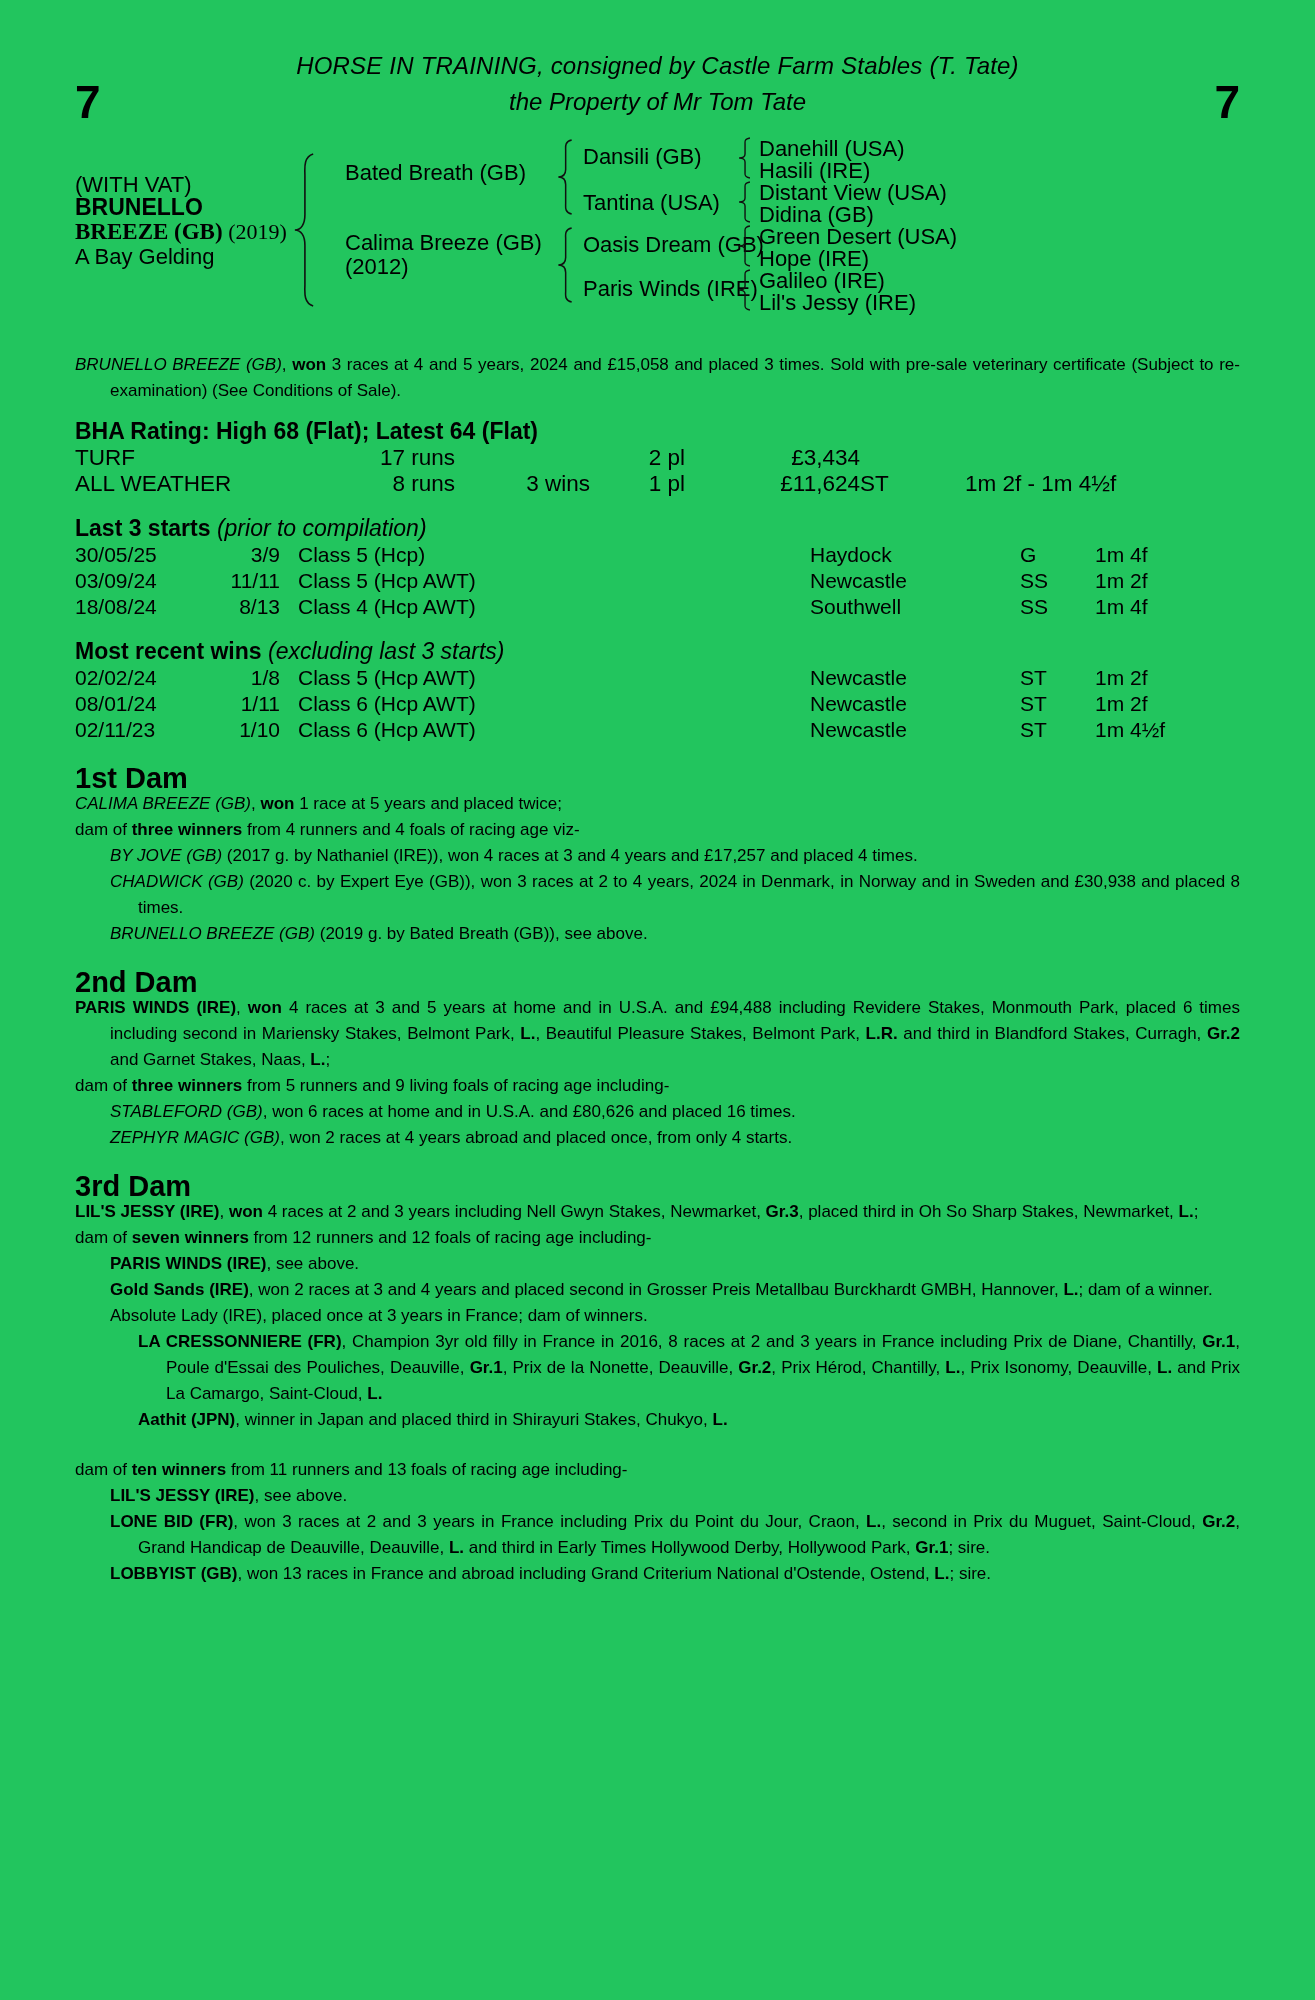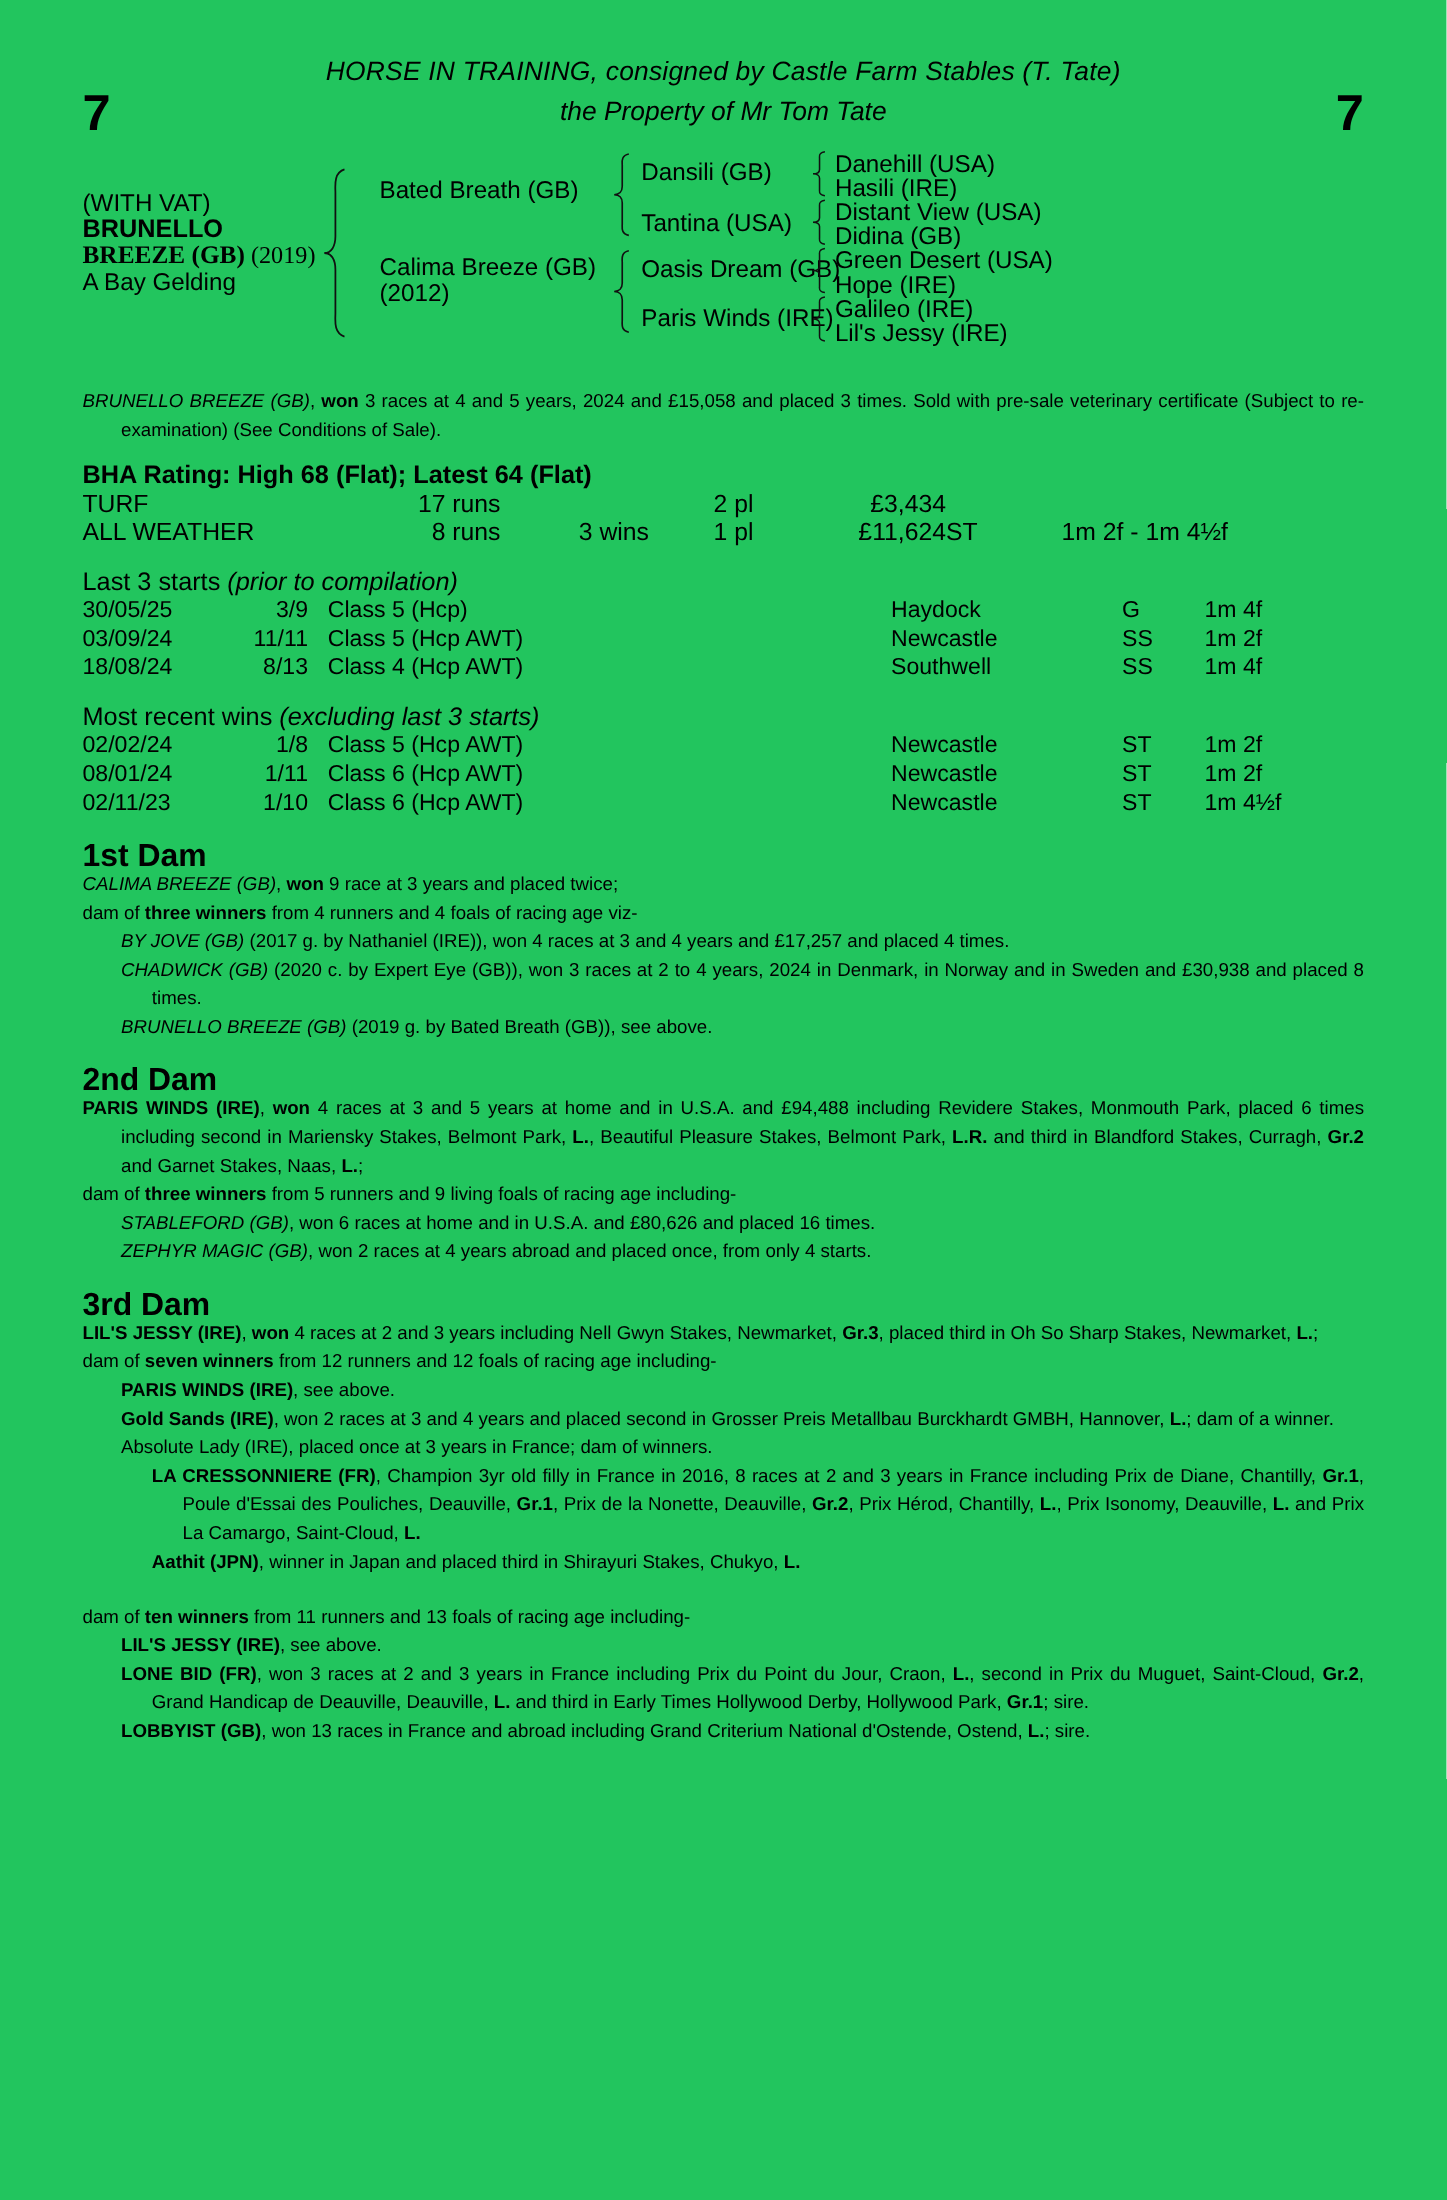--- a/index.html
+++ b/index.html
@@ -21,21 +21,21 @@
   .ped-bold { font-weight:bold; font-size:23px; }
   svg.brace { position:absolute; overflow:visible; }
 
   
   .para { margin:0; font-size:17px; line-height:26px; text-align:justify; }
   .lvl0 { padding-left:35px; text-indent:-35px; }
   .lvl1 { padding-left:63px; text-indent:-28px; }
   .lvl2 { padding-left:91px; text-indent:-28px; }
   .intro { margin-top:26px; }
 
-  .b { font-weight:normal;margin-top:12px; }
+  .b { font-weight:bold;margin-top:12px; }
   .i { font-style:italic; }
 
   
   .bha { margin-top:14px; }
   .bha-heading { font-size:23px; font-weight:bold; line-height:27px; }
   .stats-grid { display:grid; grid-template-columns:220px 160px 135px 95px 175px 105px 1fr; font-size:22.5px; line-height:26px; }
   .stats-grid .r { text-align:right; }
   .stats-grid .l { text-align:left; }
 
   
@@ -185,21 +185,21 @@
         <div>Class 6 (Hcp AWT)</div>
         <div>Newcastle</div>
         <div>ST</div>
         <div>1m 4½f</div>
       </div>
     </div>
 
     <div class="dam-section">
       <div class="dam-heading">1st Dam</div>
       <div>
-          <p class="para lvl0"><span style="font-style: italic;">CALIMA BREEZE (GB)</span><span>, </span><span style="font-weight: bold;">won</span><span> 9 race at 3 years and placed twice;</span></p>
+          <p class="para lvl0"><span style="font-style: italic;">CALIMA BREEZE (GB)</span><span>, </span><span style="font-weight: bold;">won</span><span> 1 race at 5 years and placed twice;</span></p>
           <p class="para lvl0"><span>dam of </span><span style="font-weight: bold;">three winners</span><span> from 4 runners and 4 foals of racing age viz-</span></p>
           <p class="para lvl1"><span style="font-style: italic;">BY JOVE (GB)</span><span> (2017 g. by Nathaniel (IRE)), won 4 races at 3 and 4 years and £17,257 and placed 4 times.</span></p>
           <p class="para lvl1"><span style="font-style: italic;">CHADWICK (GB)</span><span> (2020 c. by Expert Eye (GB)), won 3 races at 2 to 4 years, 2024 in Denmark, in Norway and in Sweden and £30,938 and placed 8 times.</span></p>
           <p class="para lvl1"><span style="font-style: italic;">BRUNELLO BREEZE (GB)</span><span> (2019 g. by Bated Breath (GB)), see above.</span></p>
         </div>
     </div>
 
     <div class="dam-section">
       <div class="dam-heading">2nd Dam</div>
       <div>

